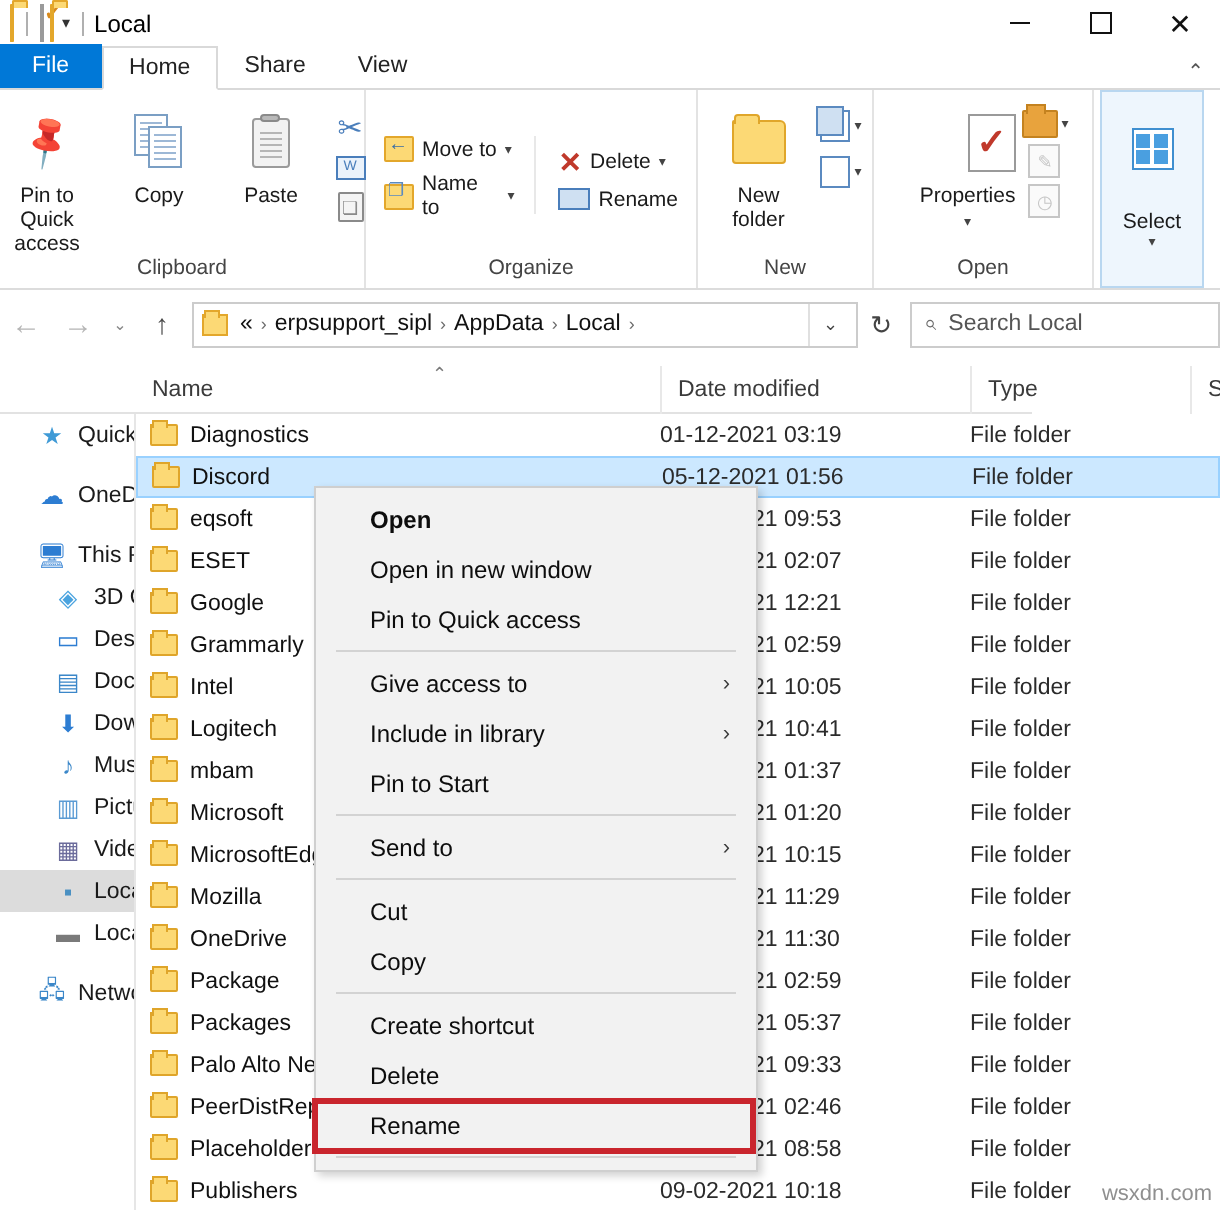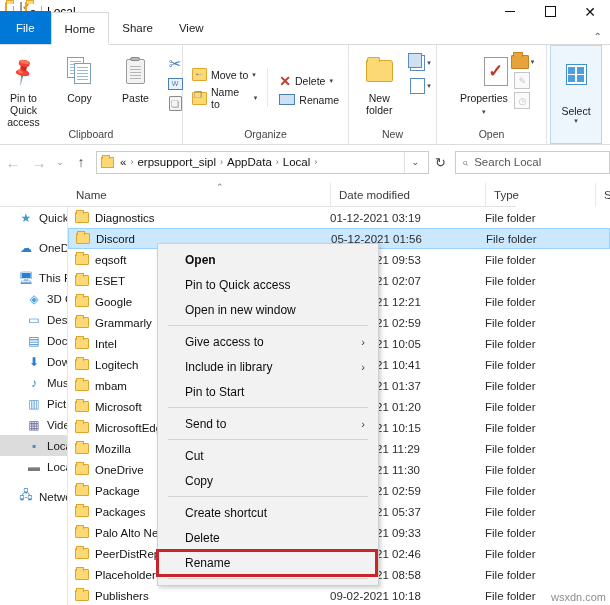--- a/index.html
+++ b/index.html
@@ -53,21 +53,21 @@
   .wc-max::before { content: ""; width: 9px; height: 9px; border: 1px solid #111; }
   .wc-close { font-size: 14px; font-weight: 300; }
 
   
   .tabstrip {
     position: absolute; left: 0; top: 23px; width: 610px; height: 22px;
     background: #ffffff; display: flex; align-items: flex-end;
     border-bottom: 1px solid #d9d9d9;
   }
   .tab {
-    height: 33px; padding: 0 13px; font-size: 11.5px; color: #222;
+    height: 22px; padding: 0 13px; font-size: 11.5px; color: #222;
     display: flex; align-items: center; background: transparent;
   }
   .tab.file { background: #0078d7; color: #fff; padding: 0 16px; }
   .tab.active {
     background: #fff; border: 1px solid #d9d9d9; border-bottom: 1px solid #fff;
     margin-bottom: -1px; position: relative; z-index: 3;
   }
   .ribbon-collapse {
     position: absolute; right: 8px; bottom: 2px; font-size: 10px; color: #555;
   }
@@ -711,24 +711,24 @@
         <div class="fdate">09-02-2021 10:18</div>
         <div class="ftype">File folder</div>
       </div>
     </div>
 
   <div class="ctxmenu" id="ctxmenu">
       <div class="mi bold">
         <span>Open</span>
       </div>
       <div class="mi">
+        <span>Open in new window</span>
+      </div>
+      <div class="mi">
         <span>Pin to Quick access</span>
-      </div>
-      <div class="mi">
-        <span>Open in new window</span>
       </div>
       <div class="msep"></div>
       <div class="mi">
         <span>Give access to</span>
         <span class="arrow">›</span>
       </div>
       <div class="mi">
         <span>Include in library</span>
         <span class="arrow">›</span>
       </div>

